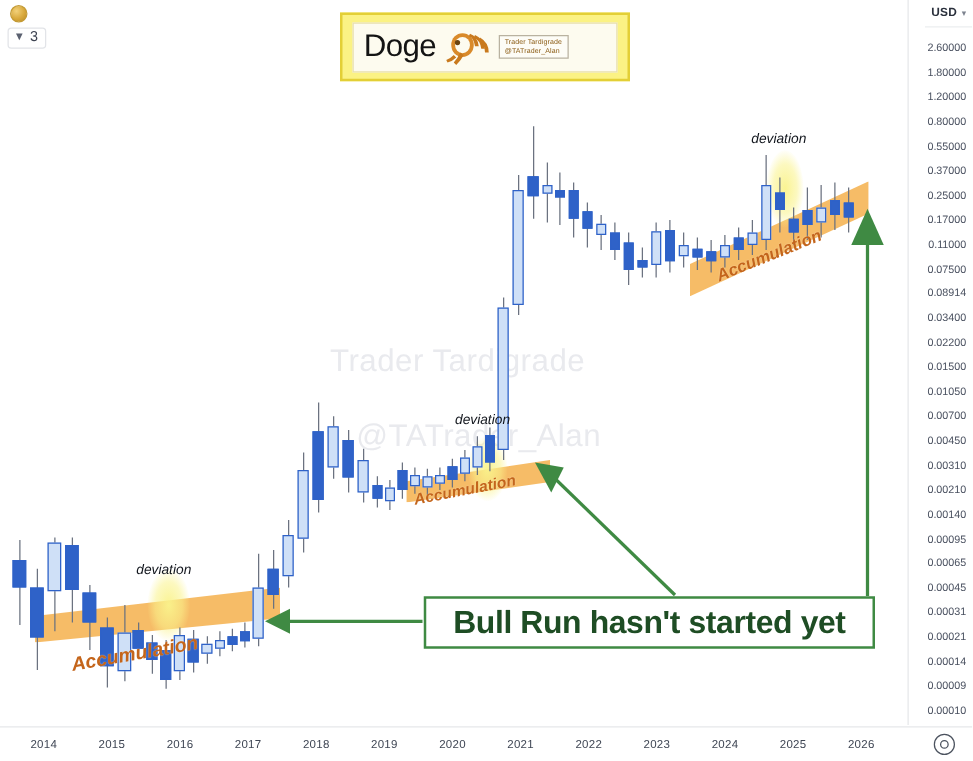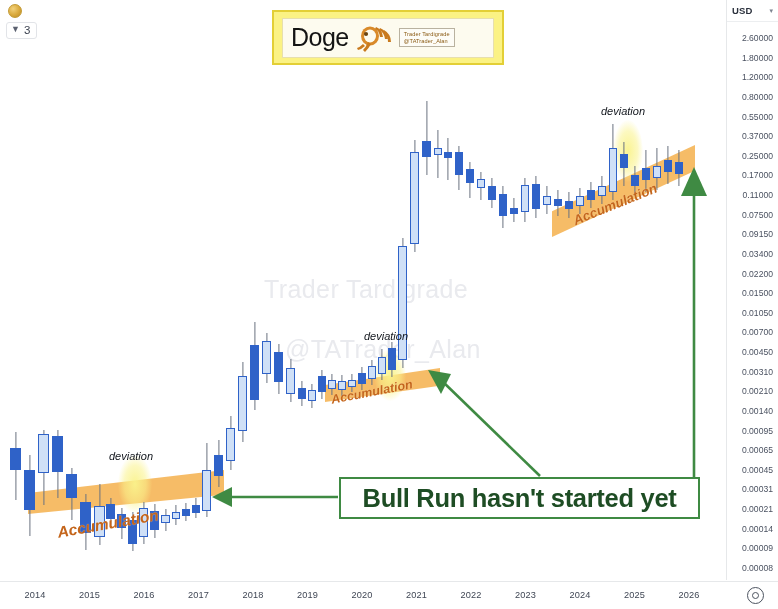--- a/index.html
+++ b/index.html
@@ -32,21 +32,21 @@
   #title-text{font-size:25px;color:#141414;letter-spacing:-.5px;line-height:1;flex:0 0 auto;}
   #brand-logo{flex:0 0 auto;width:38px;height:32px;}
   #brand-box{flex:0 0 auto;border:1px solid #b9b2a0;background:#fdfcf6;padding:2px 4px;
       line-height:1.22;}
   #brand-box div{font-size:5.6px;color:#8a5a12;white-space:nowrap;letter-spacing:.1px;}
 
   
   #price-axis{position:absolute;right:0;top:0;width:52px;height:580px;background:#ffffff;
       border-left:1px solid #e6e8ea;box-sizing:border-box;}
   #price-axis-head{height:22px;border-bottom:1px solid #eceef0;display:flex;align-items:center;
-      justify-content:space-between;padding:0 5px;box-sizing:border-box;}
+      justify-content:space-between;padding:0 5px;box-sizing:border-box;margin-left:13px;}
   #price-axis-head .lbl{font-size:9.5px;color:#2a303c;font-weight:700;letter-spacing:.2px;}
   #price-axis-head .caret{font-size:7px;color:#7d838f;}
   .ptick{position:absolute;right:5px;font-size:8.6px;color:#4a5160;white-space:nowrap;}
 
   
   #time-axis{position:absolute;left:0;right:0;bottom:0;height:27px;background:#fff;
       border-top:1px solid #e6e8ea;}
   .ttick{position:absolute;top:8px;font-size:9.2px;color:#3f4654;transform:translateX(-50%);
       letter-spacing:.2px;}
   #clock-btn{position:absolute;right:14px;top:5px;width:15px;height:15px;border-radius:50%;
@@ -418,38 +418,38 @@
         <div class="ptick" style="top: 33px;">2.60000</div>
         <div class="ptick" style="top: 52.6296px;">1.80000</div>
         <div class="ptick" style="top: 72.2593px;">1.20000</div>
         <div class="ptick" style="top: 91.8889px;">0.80000</div>
         <div class="ptick" style="top: 111.519px; margin-left: 28px;">0.55000</div>
         <div class="ptick" style="top: 131.148px;">0.37000</div>
         <div class="ptick" style="top: 150.778px;">0.25000</div>
         <div class="ptick" style="top: 170.407px;">0.17000</div>
         <div class="ptick" style="top: 190.037px;">0.11000</div>
         <div class="ptick" style="top: 209.667px;">0.07500</div>
-        <div class="ptick" style="top: 229.296px;">0.09150</div>
+        <div class="ptick" style="top: 229.296px;">0.08914</div>
         <div class="ptick" style="top: 248.926px;">0.03400</div>
         <div class="ptick" style="top: 268.556px;">0.02200</div>
         <div class="ptick" style="top: 288.185px;">0.01500</div>
         <div class="ptick" style="top: 307.815px;">0.01050</div>
         <div class="ptick" style="top: 327.444px;">0.00700</div>
         <div class="ptick" style="top: 347.074px;">0.00450</div>
         <div class="ptick" style="top: 366.704px;">0.00310</div>
         <div class="ptick" style="top: 386.333px;">0.00210</div>
         <div class="ptick" style="top: 405.963px;">0.00140</div>
         <div class="ptick" style="top: 425.593px;">0.00095</div>
         <div class="ptick" style="top: 445.222px;">0.00065</div>
         <div class="ptick" style="top: 464.852px;">0.00045</div>
         <div class="ptick" style="top: 484.481px;">0.00031</div>
         <div class="ptick" style="top: 504.111px;">0.00021</div>
         <div class="ptick" style="top: 523.741px;">0.00014</div>
         <div class="ptick" style="top: 543.37px;">0.00009</div>
-        <div class="ptick" style="top: 563px;">0.00008</div>
+        <div class="ptick" style="top: 563px;">0.00010</div>
       </div>
   </div>
 
   <div id="time-axis">
     <div id="time-ticks">
         <div class="ttick" style="left: 35px;">2014</div>
         <div class="ttick" style="left: 89.5px;">2015</div>
         <div class="ttick" style="left: 144px;">2016</div>
         <div class="ttick" style="left: 198.5px;">2017</div>
         <div class="ttick" style="left: 253px;">2018</div>

